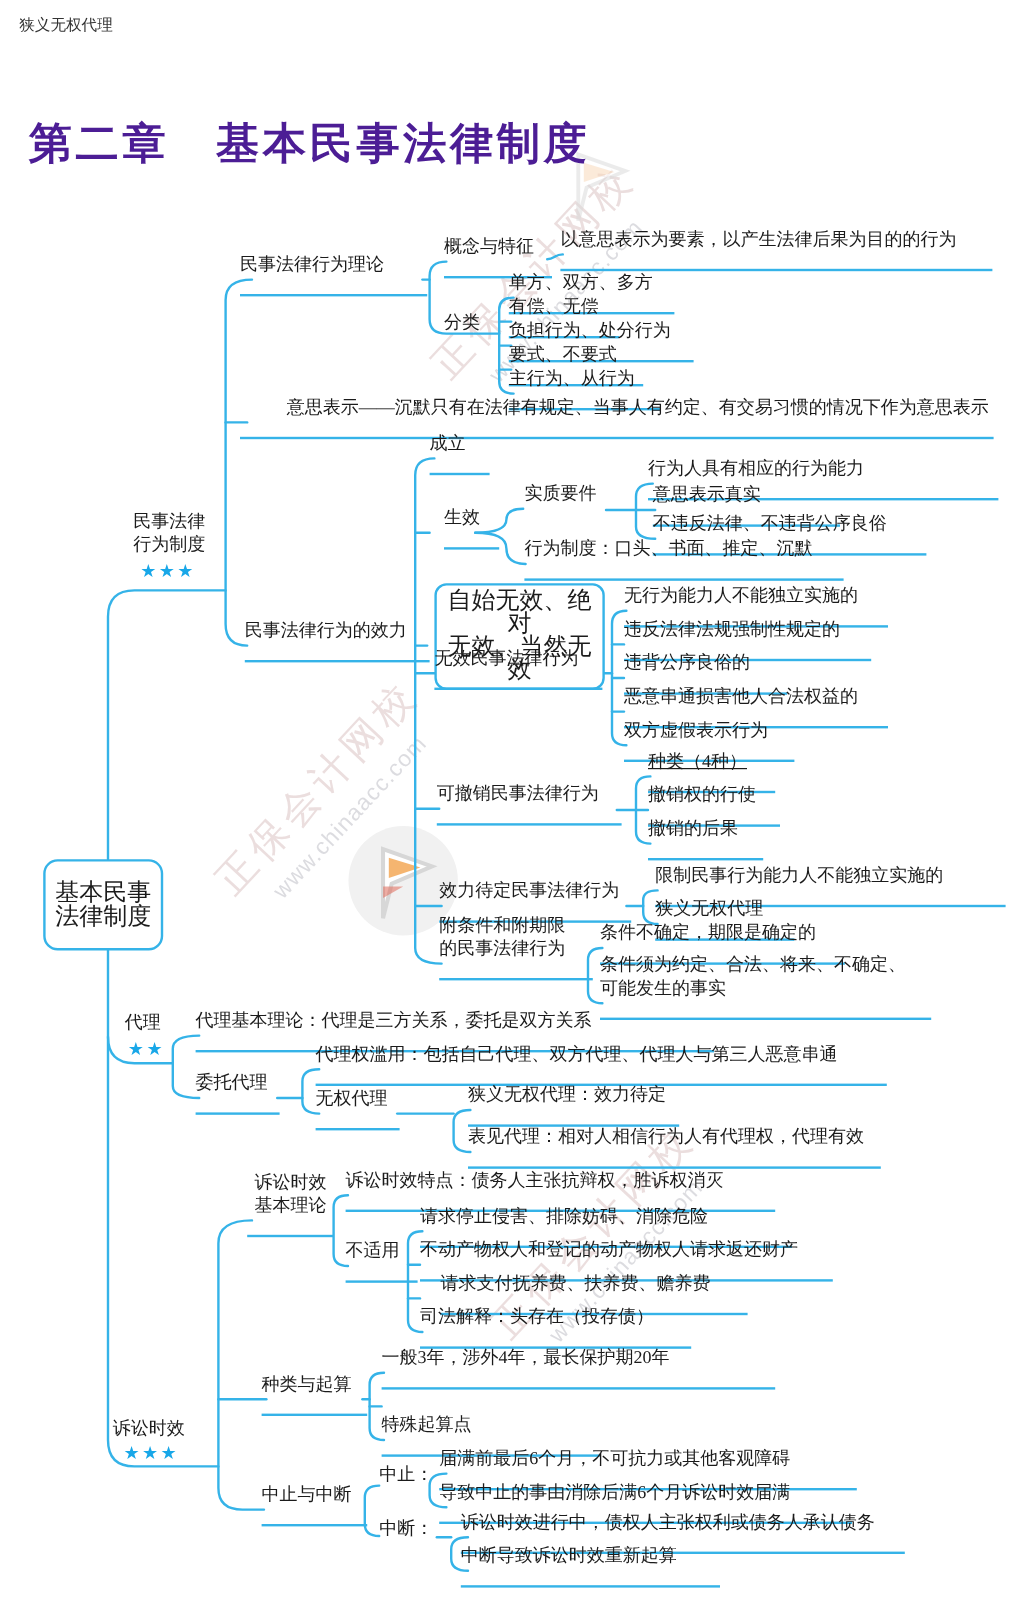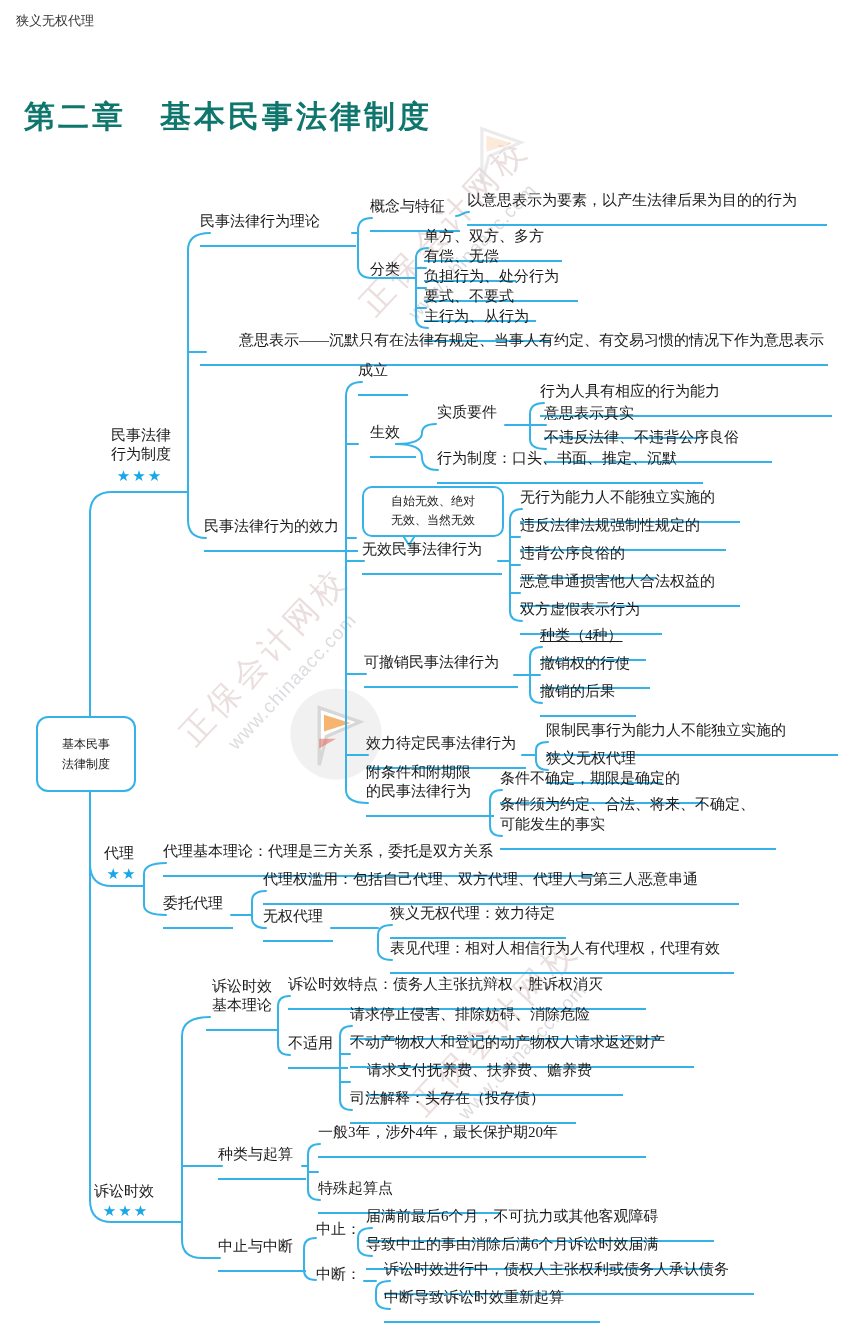--- a/index.html
+++ b/index.html
@@ -1,28 +1,28 @@
 <!DOCTYPE html>
 <html><head>
 <meta charset="utf-8">
 <style>
   html,body{margin:0;padding:0;background:#fff;}
   .canvas{position:relative;width:862px;height:1340px;background:#fff;overflow:hidden;
           font-family:"Liberation Serif","DejaVu Serif",serif;color:#1b1b1b;}
   .hdr{position:absolute;left:16px;top:12px;font-size:13px;color:#333;
        font-family:"Liberation Sans","DejaVu Sans",sans-serif;}
-  .chapter{position:absolute;left:24px;top:96px;font-size:31px;font-weight:700;letter-spacing:3px;
-       font-family:"Liberation Sans","DejaVu Sans",sans-serif;color:#0f766e;}
+  .chapter{position:absolute;left:24px;top:96px;font-size:36px;font-weight:700;letter-spacing:3px;
+       font-family:"Liberation Sans","DejaVu Sans",sans-serif;color:#4c1d95;}
   .wires{position:absolute;left:0;top:0;}
   .n{position:absolute;font-size:15px;line-height:16px;white-space:nowrap;}
   .u{border-bottom:2px solid #35b3e8;padding:0 4px 16px 0;}
   .ctr{text-align:center;}
   .stars{position:absolute;color:#18a7e8;font-size:15px;letter-spacing:2px;text-align:center;}
   .box{position:absolute;border:2px solid #35b3e8;border-radius:12px;background:#fff;
-       font-size:12px;line-height:20px;text-align:center;}
+       font-size:20px;line-height:20px;text-align:center;}
   .root{left:36px;top:716px;width:100px;height:76px;padding-top:16px;box-sizing:border-box;}
   .callout{left:362px;top:486px;width:134px;padding:4px 2px 5px 2px;border-radius:10px;line-height:19px;}
   .wm{position:absolute;transform:rotate(-47deg);color:rgba(196,158,158,.34);font-size:33px;
       letter-spacing:5px;white-space:nowrap;pointer-events:none;
       font-family:"Liberation Sans","DejaVu Sans",sans-serif;}
   .wm .wm-url{font-size:19px;color:rgba(172,172,180,.42);letter-spacing:1px;margin-top:4px;margin-left:26px;}
   .logo{position:absolute;pointer-events:none;}
 </style>
 </head>
 <body>

